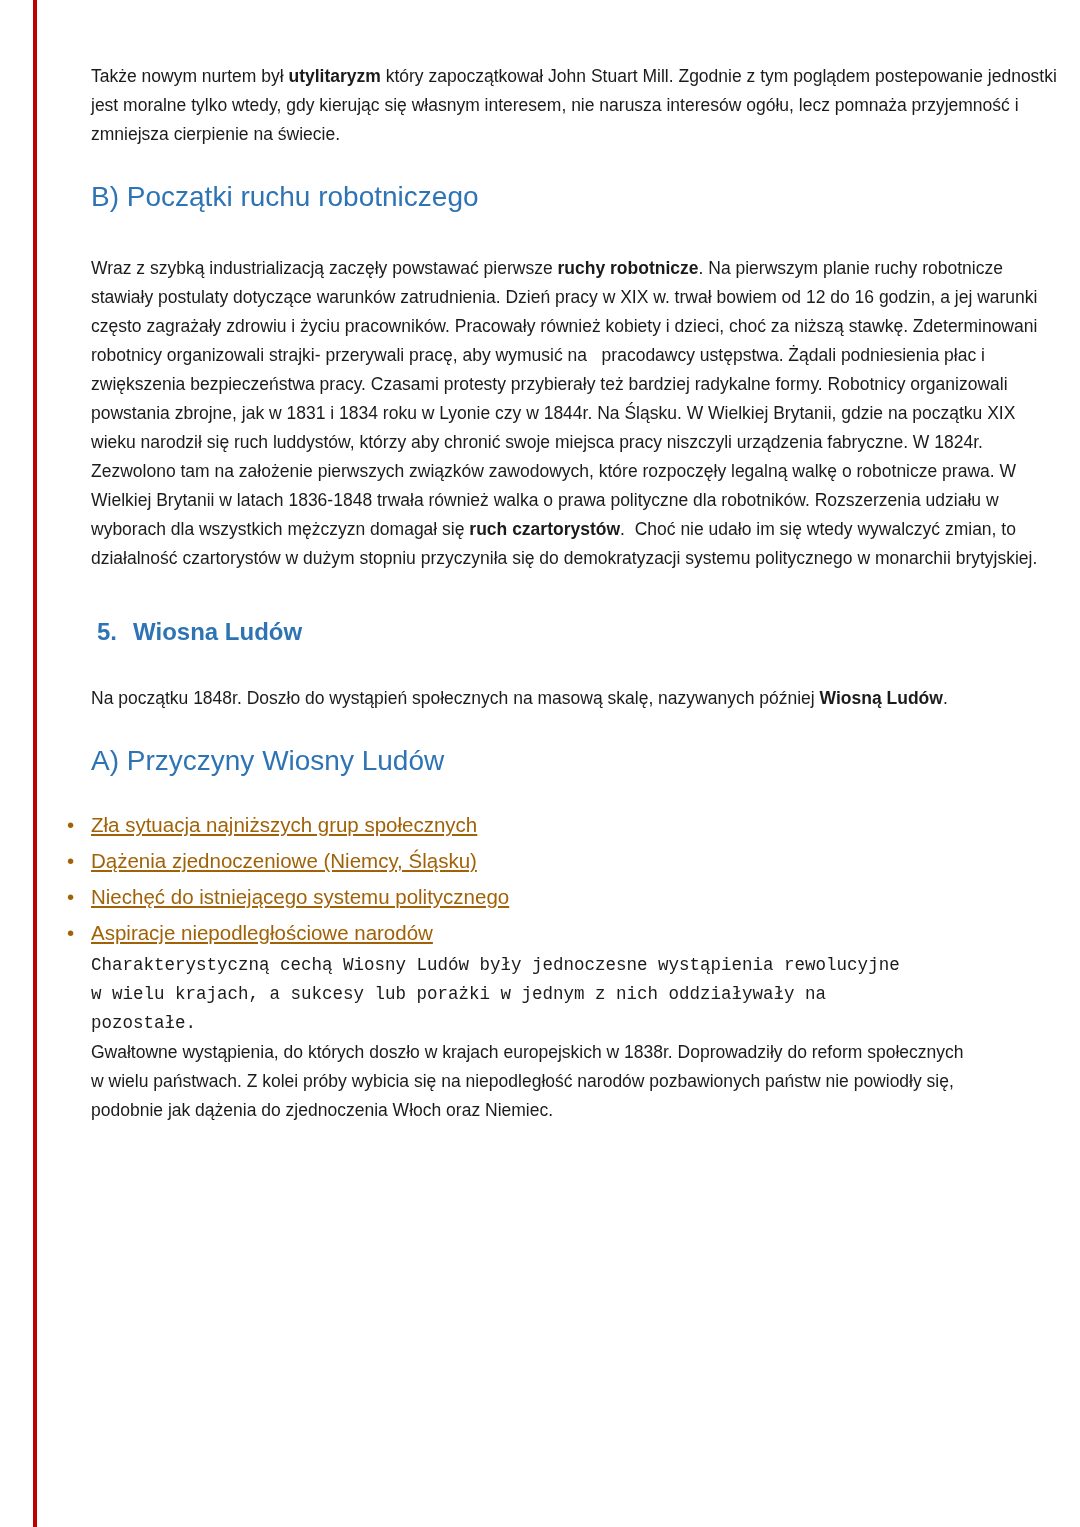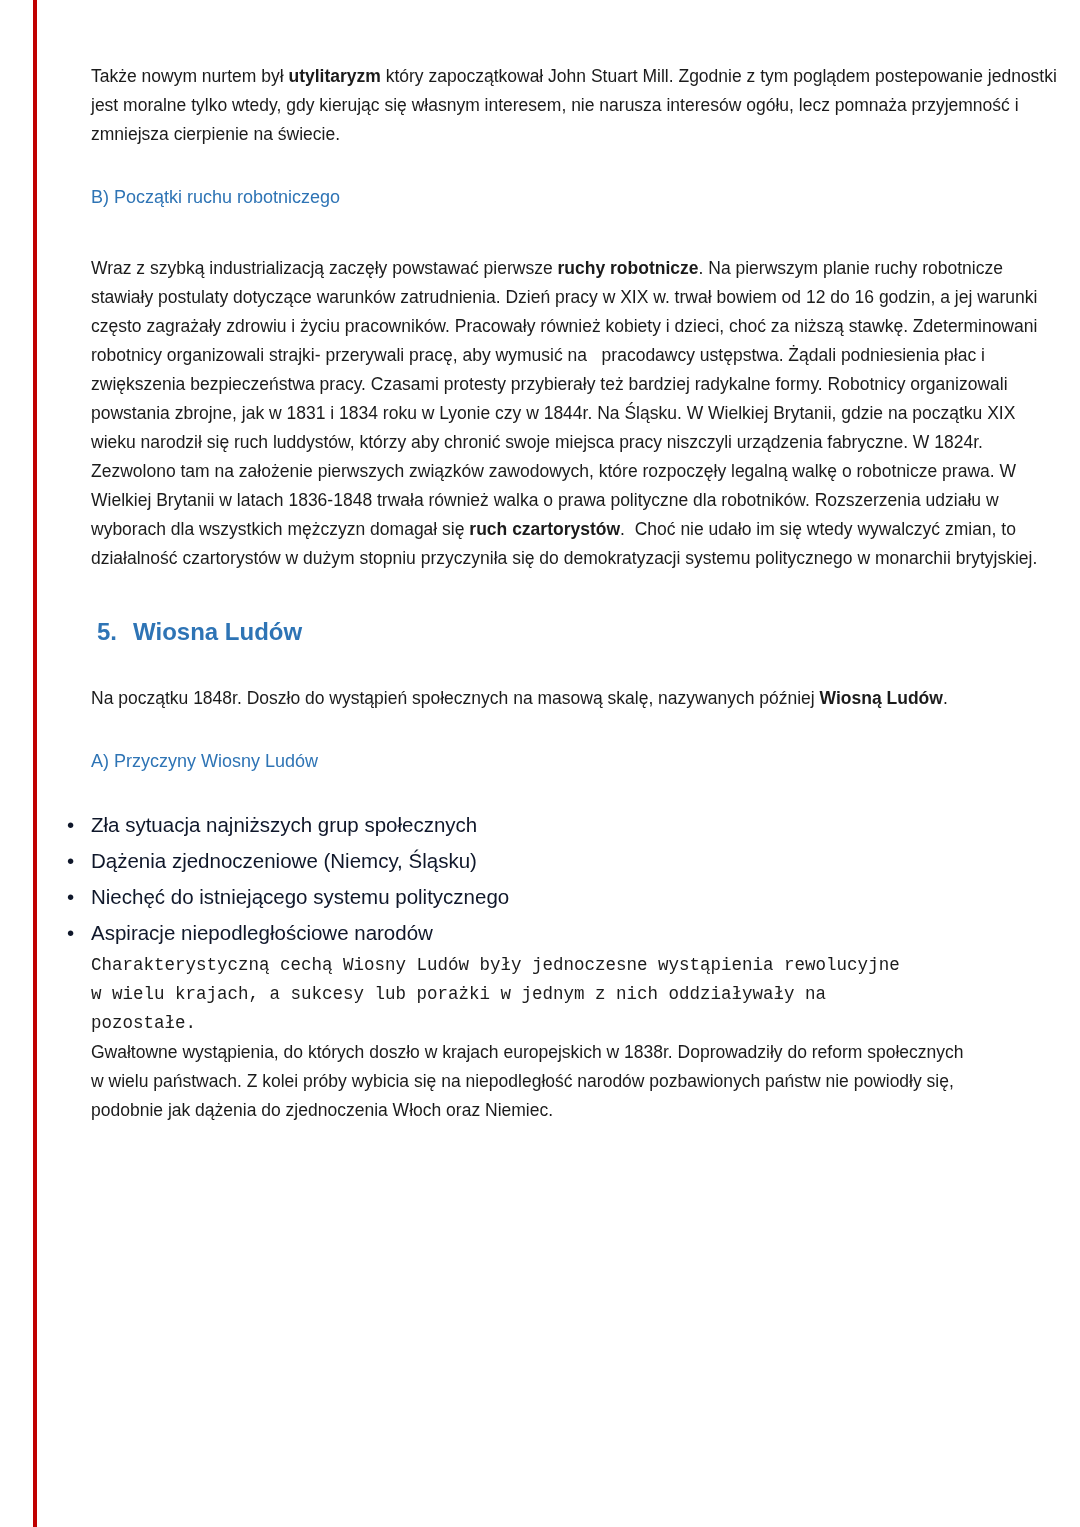--- a/index.html
+++ b/index.html
@@ -32,21 +32,21 @@
   }
   p.body {
     margin: 0;
     font-size: 17.5px;
     line-height: 29px;
     white-space: pre-wrap;
   }
   #p-util { margin-top: 21px; }
   h2.h-blue {
     margin: 0;
-    font-size: 18px;
+    font-size: 28px;
     line-height: 28px;
     font-weight: 400;
     color: #2E74B5;
   }
   #h-b { margin-top: 34px; }
   #p-labour { margin-top: 43px; }
   h1.h-main {
     margin: 42px 0 0 6px;
     font-size: 24px;
     line-height: 33px;
@@ -55,21 +55,22 @@
   }
   .h-num { margin-right: 16px; }
   #p-spring { margin-top: 36px; }
   #h-a { margin-top: 34px; }
   ul.causes {
     margin: 32px 0 0 0;
     padding: 0;
     list-style: none;
     font-size: 20.5px;
     line-height: 36px;
-    color: #0f172a;
+    color: #a16207;
+    text-decoration: underline;
   }
   ul.causes li { position: relative; }
   ul.causes li::before {
     content: "\2022";
     position: absolute;
     left: -24px;
   }
   .indent-1 {
     margin-top: 28px;
     margin-left: 32px;

